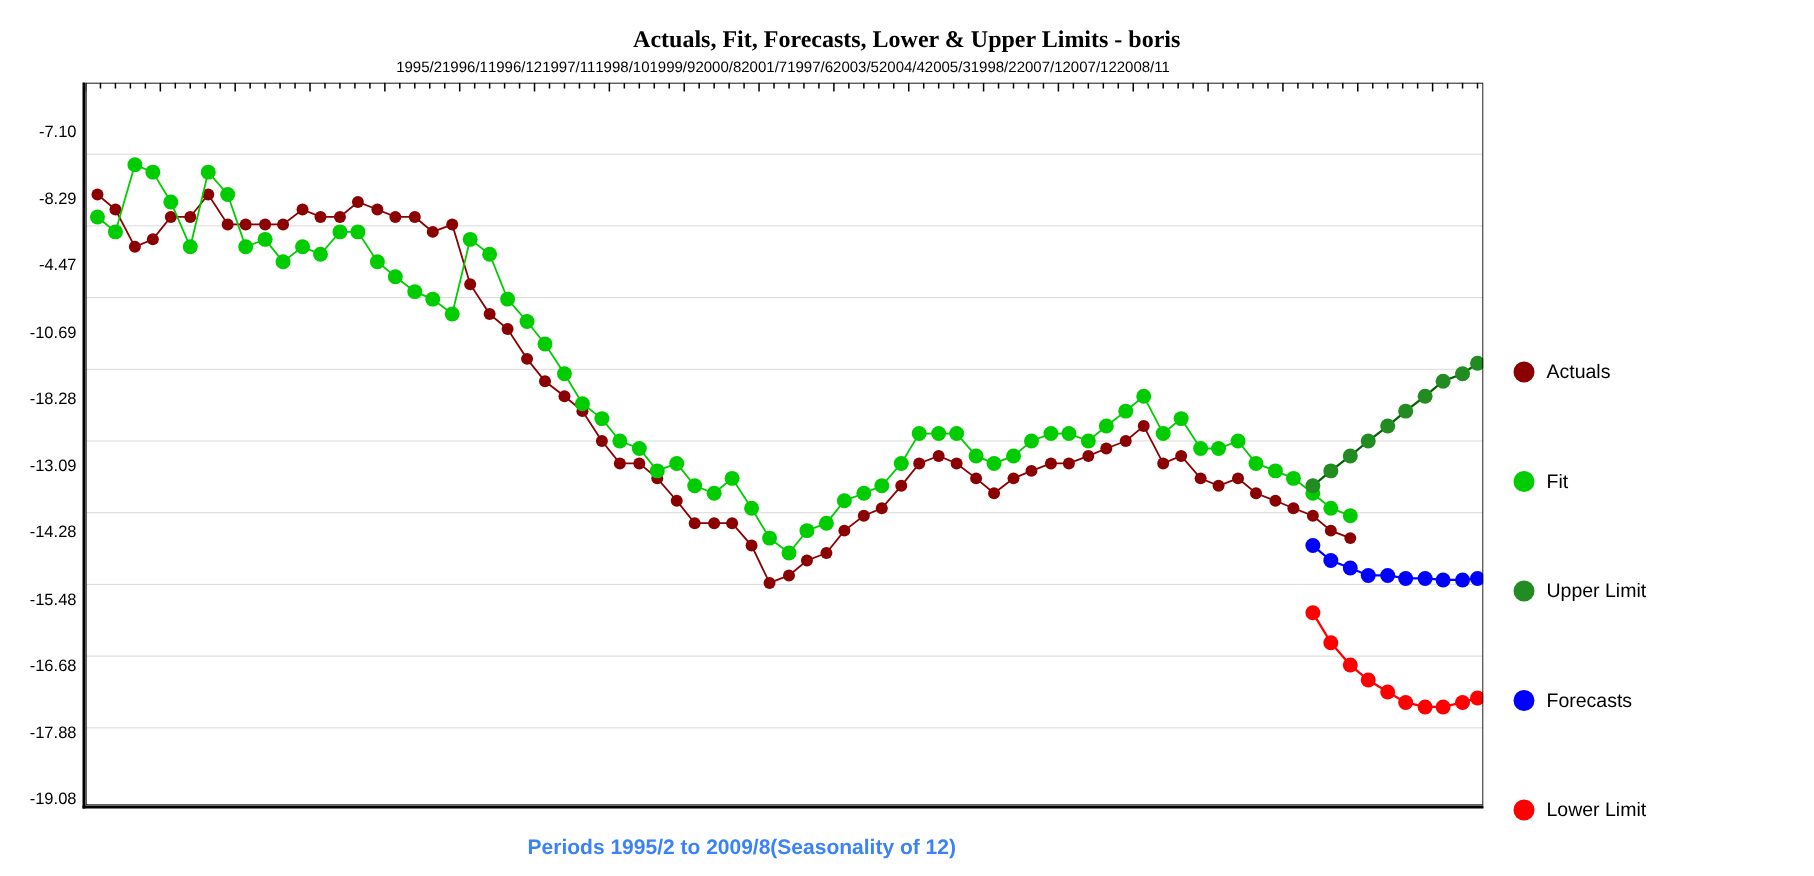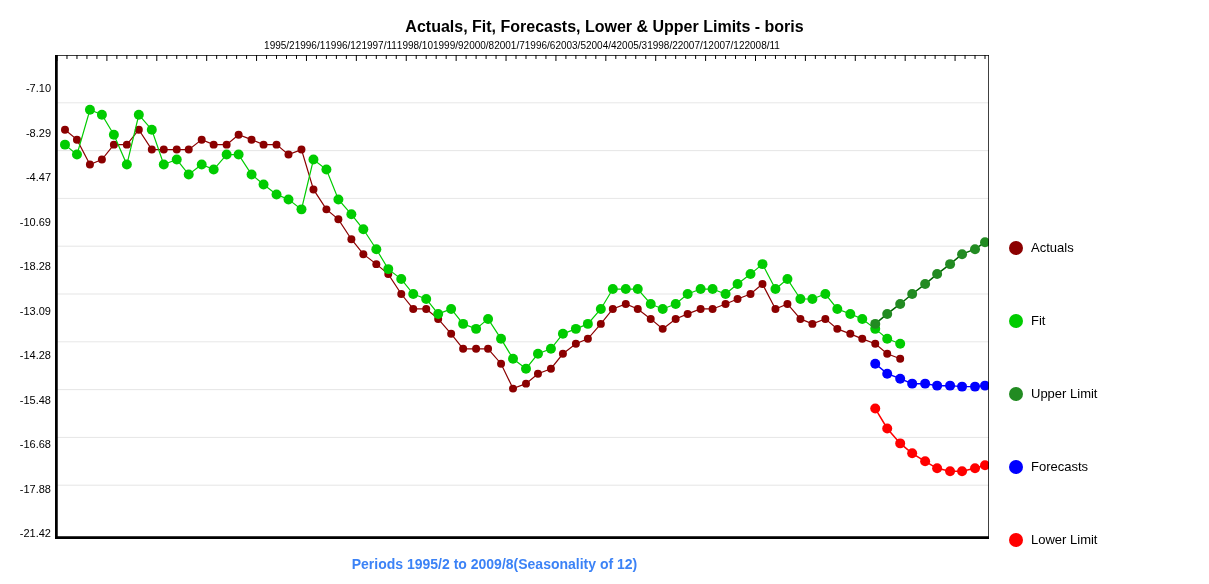--- a/index.html
+++ b/index.html
@@ -19,20 +19,21 @@
     .chart-title {
       text-align: center;
       font-size: 16px;
       font-weight: bold;
       color: #000;
       padding-top: 10px;
       position: absolute;
       top: 8px;
       left: 0;
       right: 0;
+      font-family: Liberation Serif, serif;
     }
     .chart-subtitle {
       text-align: center;
       font-size: 14px;
       font-weight: bold;
       color: #3b82f6;
       position: absolute;
       bottom: 12px;
       left: 0;
       right: 220px;
@@ -124,33 +125,33 @@
     <span>-7.10</span>
     <span>-8.29</span>
     <span>-4.47</span>
     <span>-10.69</span>
     <span>-18.28</span>
     <span>-13.09</span>
     <span>-14.28</span>
     <span>-15.48</span>
     <span>-16.68</span>
     <span>-17.88</span>
-    <span>-21.42</span>
+    <span>-19.08</span>
   </div>
 
   <div class="x-axis-labels">
     <span>1995/2</span>
     <span>1996/1</span>
     <span>1996/12</span>
     <span>1997/11</span>
     <span>1998/10</span>
     <span>1999/9</span>
     <span>2000/8</span>
     <span>2001/7</span>
-    <span>1996/6</span>
+    <span>1997/6</span>
     <span>2003/5</span>
     <span>2004/4</span>
     <span>2005/3</span>
     <span>1998/2</span>
     <span>2007/1</span>
     <span>2007/12</span>
     <span>2008/11</span>
   </div>
 
   <div class="chart-area">

